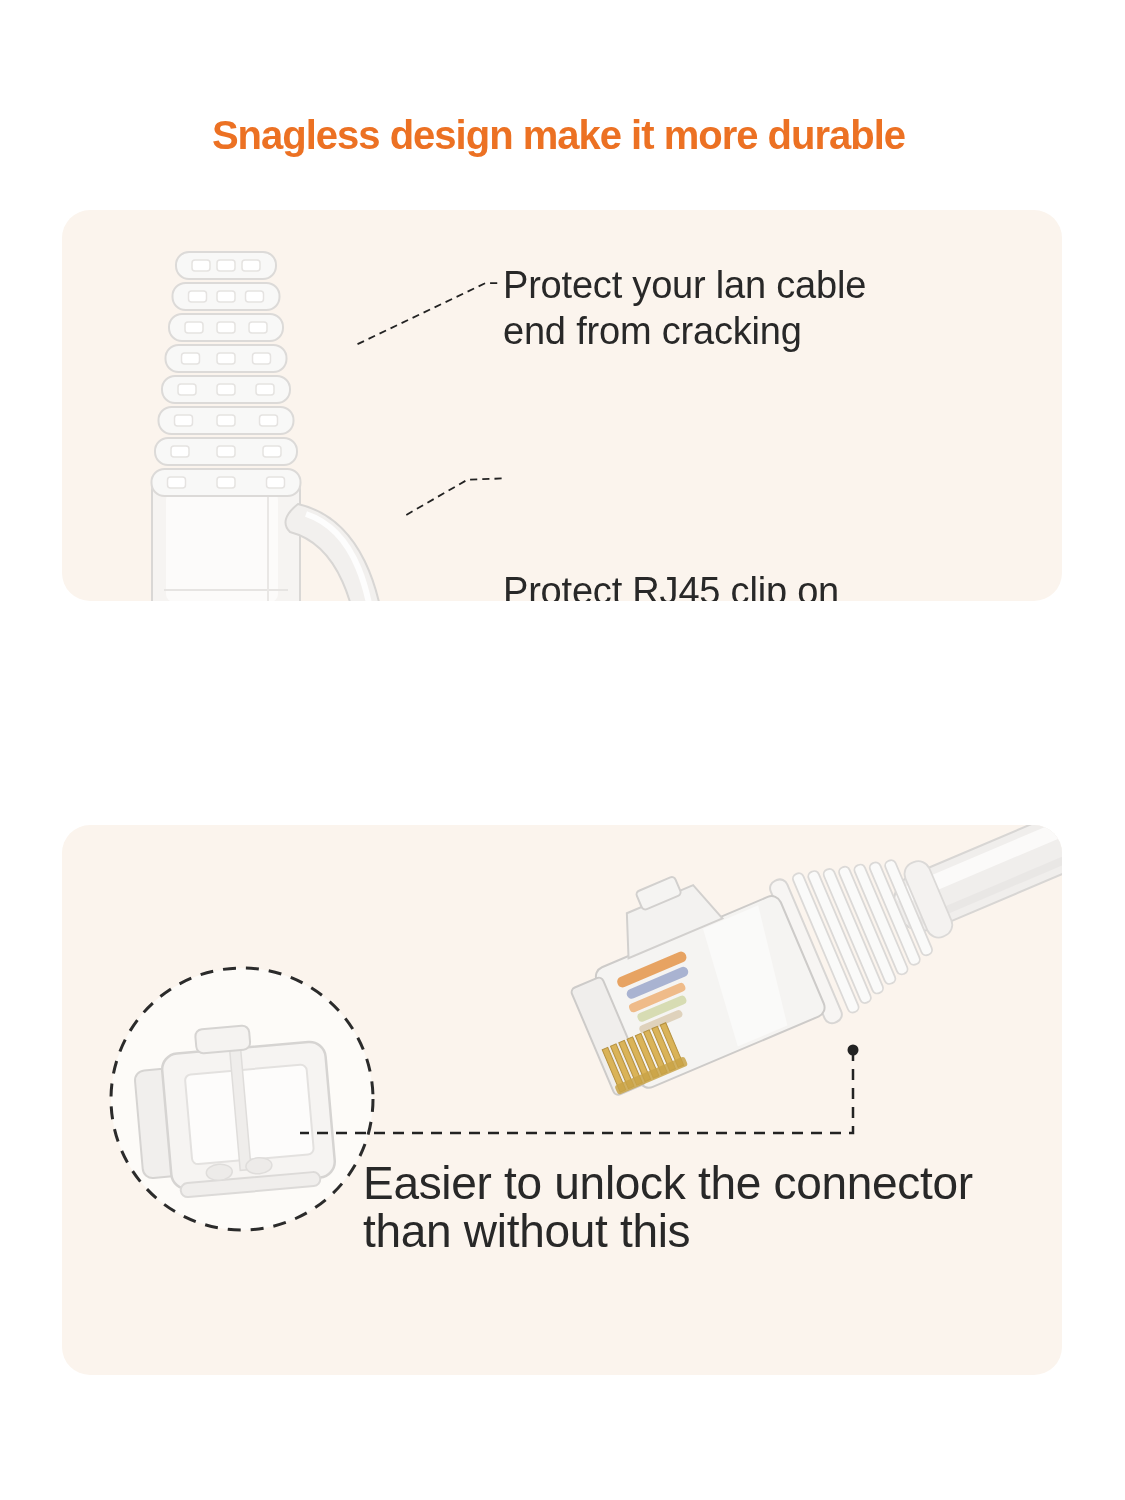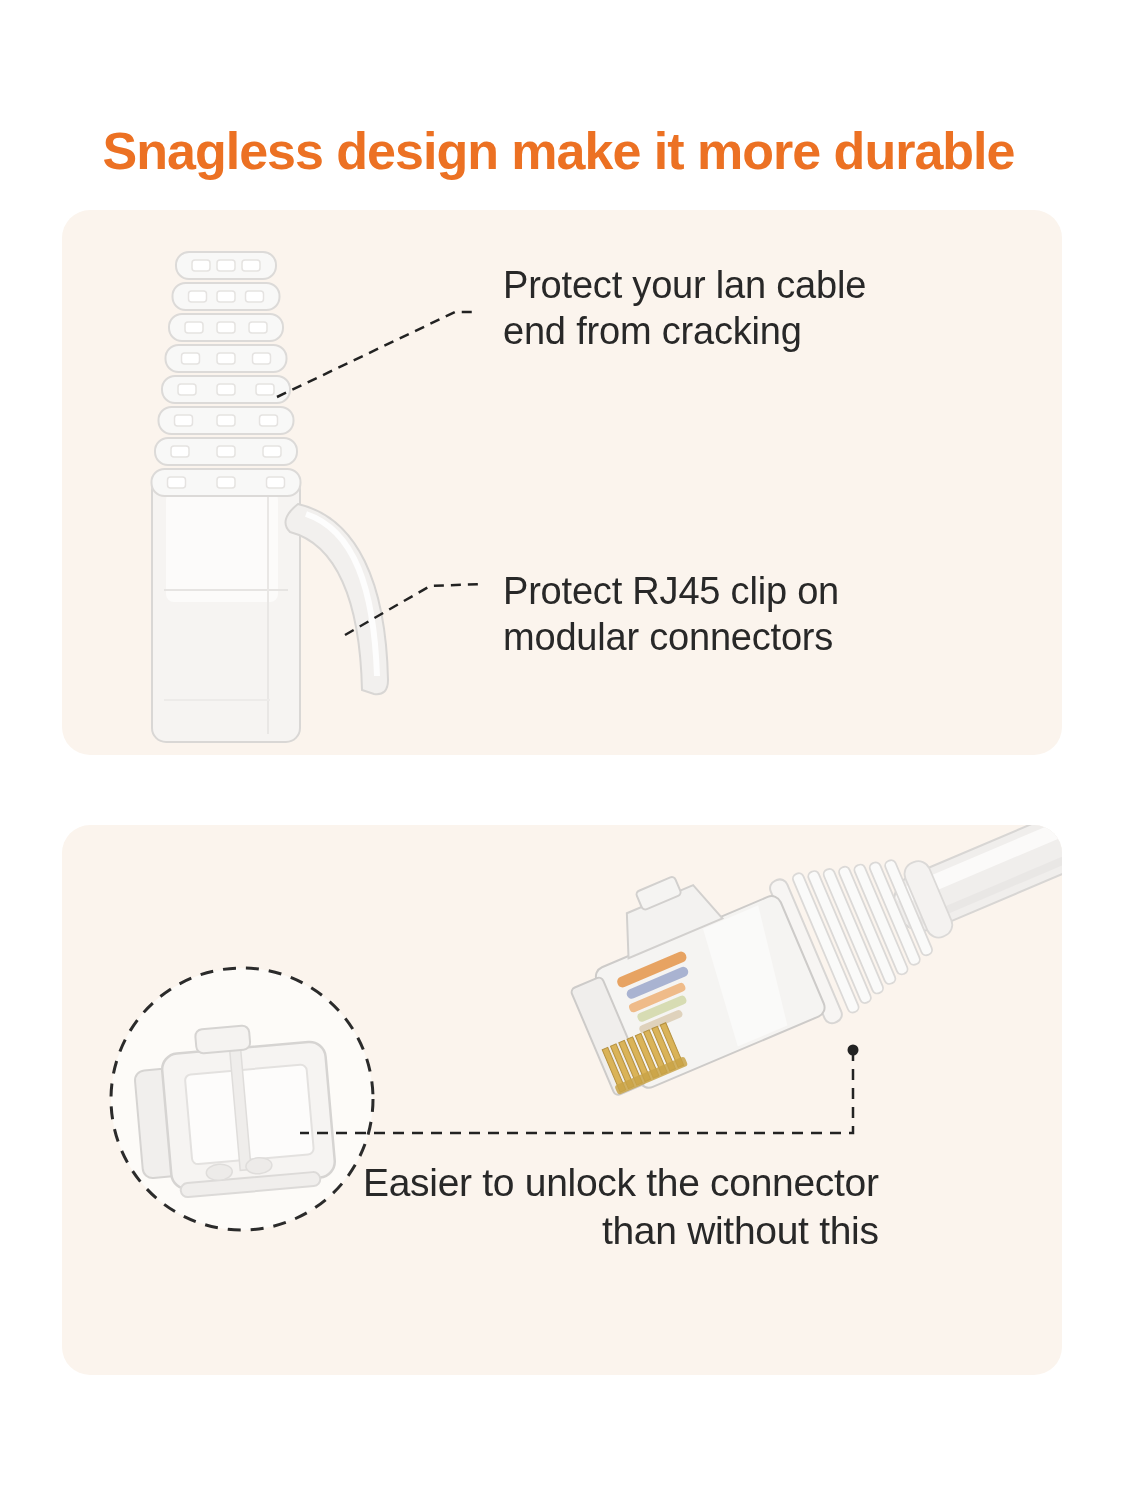--- a/index.html
+++ b/index.html
@@ -6,41 +6,41 @@
   body {
     width:1125px; height:1500px;
     background:var(--page-bg,#fff);
     font-family:"Liberation Sans", sans-serif;
   }
   .page { position:relative; width:1125px; height:1500px; overflow:hidden; background:var(--page-bg,#fff); }
 
   .title {
     position:absolute; left:0; right:8px; top:86px;
     text-align:center;
-    font-size:52px; font-weight:800; letter-spacing:-1px;
+    font-size:40px; font-weight:800; letter-spacing:-1px;
     color:var(--accent,#EC7123);
   }
 
   .panel {
     position:absolute; left:62px; width:1000px;
     background:var(--panel-bg,#FBF4ED);
     border-radius:28px;
     overflow:hidden;
   }
-  .panel-1 { top:210px; height:545px; }
+  .panel-1 { top:210px; height:391px; }
   .panel-2 { top:825px; height:550px; }
 
   .annotation {
     position:absolute;
     white-space:pre-line;
     color:var(--text,#282828);
   }
   .annotation-1 { left:441px; top:52px;  font-size:38px; line-height:46px; letter-spacing:-0.2px; }
   .annotation-2 { left:441px; top:358px; font-size:38px; line-height:46px; letter-spacing:-0.2px; }
-  .annotation-3 { left:301px; top:334px; font-size:39px; line-height:48px; letter-spacing:-0.3px;text-align:right; }
+  .annotation-3 { left:301px; top:334px; font-size:46px; line-height:48px; letter-spacing:-0.3px; }
 
   .abs { position:absolute; }
   .leaders { position:absolute; left:0; top:0; width:100%; height:100%; pointer-events:none; }
 </style>
 </head>
 <body>
 
 <div class="page">
 
   <h1 class="title">Snagless design make it more durable</h1>

